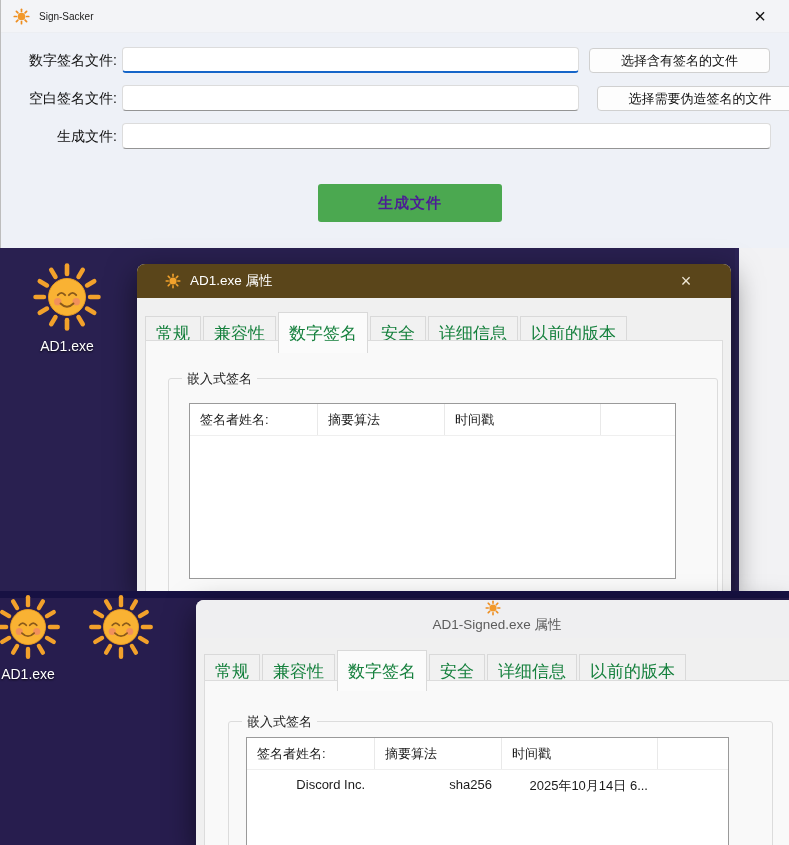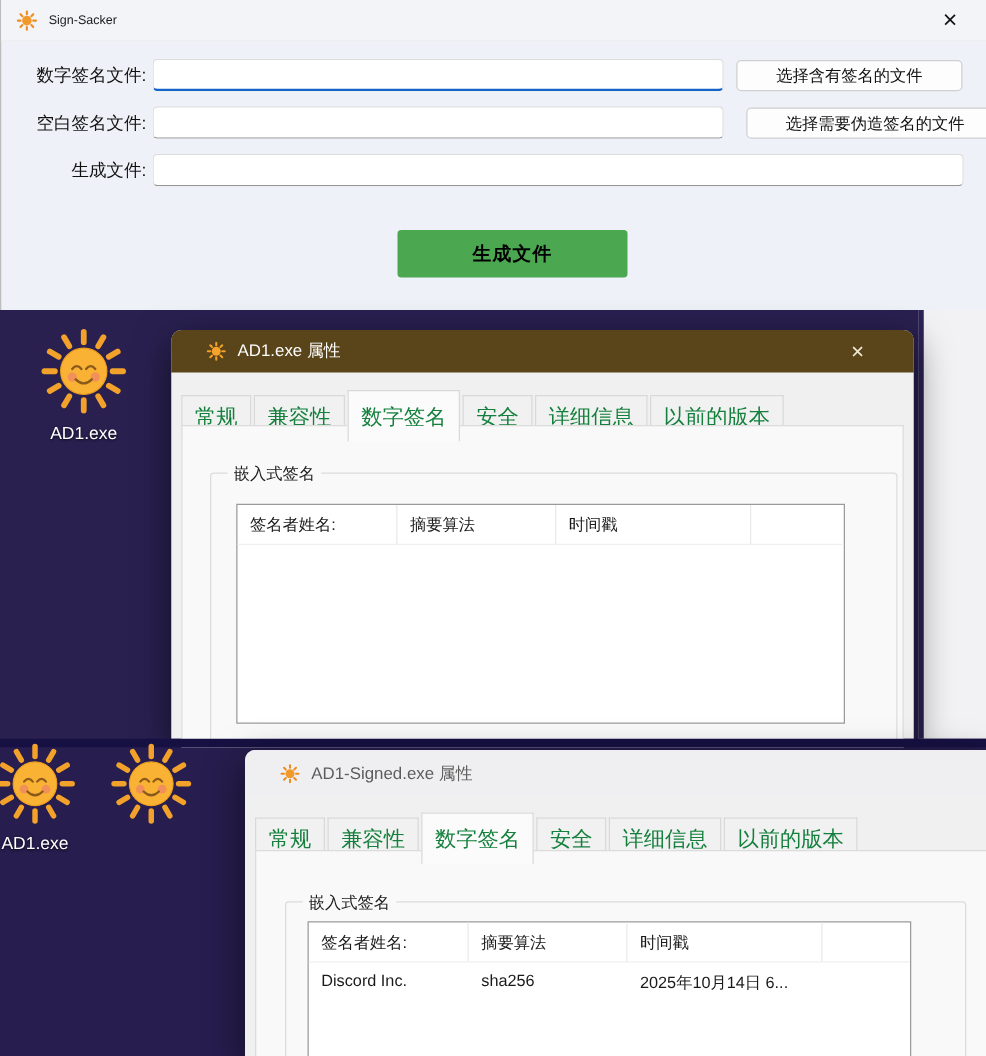--- a/index.html
+++ b/index.html
@@ -21,21 +21,21 @@
   .field-label { position:absolute; width:112px; left:4px; text-align:right;
                  font-size:14px; color:#111; line-height:26px; }
   .txt { position:absolute; height:26px; background:#fff; border:1px solid #dcdcdc;
          border-bottom:1px solid #949494; border-radius:4px; padding:0 8px;
          font-size:13px; color:#111; outline:none; }
   .txt.focused { border-bottom:2px solid #1565c8; }
   .btn-white { position:absolute; height:25px; background:#fdfdfd; border:1px solid #d0d0d0;
                border-radius:4px; font-size:13px; color:#111;
                font-family:"Liberation Sans","DejaVu Sans",sans-serif; }
   .btn-green { position:absolute; left:317px; top:184px; width:184px; height:38px;
-               background:#4ba850; border:none; border-radius:3px; color:#000000;
+               background:#4ba850; border:none; border-radius:3px; color:#4c1d95;
                font-size:15px; font-weight:bold; letter-spacing:1px;
                font-family:"Liberation Sans","DejaVu Sans",sans-serif; }
 
   
   .mid-desktop { position:absolute; left:0; top:248px; width:789px; height:343px;
                  background:#292050; }
   .mid-right-panel { position:absolute; right:0; top:0; width:54px; height:343px;
                      background:#f2f2f4; border-left:4px solid #2c2356; }
   .divider { position:absolute; left:0; top:591px; width:789px; height:7px; background:#171143; }
   .bot-desktop { position:absolute; left:0; top:598px; width:789px; height:247px;
@@ -45,21 +45,21 @@
   .dicon .dlabel { margin-top:1px; line-height:17px; text-shadow:0 1px 2px rgba(0,0,0,.8);
                    overflow-wrap:anywhere; }
 
   
   .dlg { position:absolute; background:#f0f0f0; box-shadow:0 10px 30px rgba(0,0,0,.55); }
   .dlg-mid { left:137px; top:16px; width:594px; height:327px; border-radius:8px 8px 0 0; }
   .dlg-bot { left:196px; top:2px;  width:593px; height:245px; border-radius:8px 0 0 0; }
 
   .tbar { display:flex; align-items:center; padding:0 28px; }
   .tbar-brown { height:34px; background:#5a451a; border-radius:8px 8px 0 0; color:#fff; }
-  .tbar-light { height:38px; background:#efeff1; border-radius:8px 0 0 0; color:#5c5c5c; }
+  .tbar-light { height:38px; background:#efeff1; border-radius:8px 0 0 0; color:#5c5c5c;flex-direction:column; }
   .tbar-title { font-size:13.5px; margin-left:9px; }
   .tbar-close { margin-left:auto; width:34px; text-align:center; font-size:18px; }
   .tbar-brown .tbar-close { color:#efe7d5; }
 
   .tabs { position:absolute; left:8px; display:flex; align-items:flex-end; }
   .tab { font-size:17px; color:#15803d; padding:5px 10px 6px; background:#f1f1f1;
          border:1px solid #d9d9d9; border-bottom:none; margin-right:2px; }
   .tab.selected { background:#fbfbfb; padding-top:9px; padding-bottom:8px;
                   margin-bottom:-2px; z-index:4; position:relative; }
   .tabpage { position:absolute; background:#f9f9f9; border:1px solid #dcdcdc; border-bottom:none; }
@@ -77,21 +77,21 @@
   .listview { position:absolute; background:#fff; border:1px solid #9a9a9a; }
   .dlg-mid .listview { left:43px; top:62px; width:487px; height:176px; }
   .dlg-bot .listview { left:41px; top:56px; width:483px; height:120px; }
   .lv-head { display:grid; grid-template-columns:128px 127px 156px 1fr;
              border-bottom:1px solid #efefef; }
   .lv-head .hcell { font-size:13px; color:#1a1a1a; padding:7px 10px 6px;
                     border-right:1px solid #e9e9e9; white-space:nowrap; overflow:hidden; }
   .lv-head .hcell:last-child { border-right:none; }
   .lv-row { display:grid; grid-template-columns:128px 127px 156px 1fr; }
   .lv-row .cell { font-size:13px; color:#1a1a1a; padding:7px 10px;
-                  white-space:nowrap; overflow:hidden; }
+                  white-space:nowrap; overflow:hidden;text-align:right; }
 </style>
 </head>
 <body>
 
 <div class="screen">
 
   <div class="top-app">
     <div class="app-titlebar">
       <svg width="17" height="17" viewBox="0 0 20 20">
         <g stroke="#ee8d1e" stroke-width="2" stroke-linecap="round">

